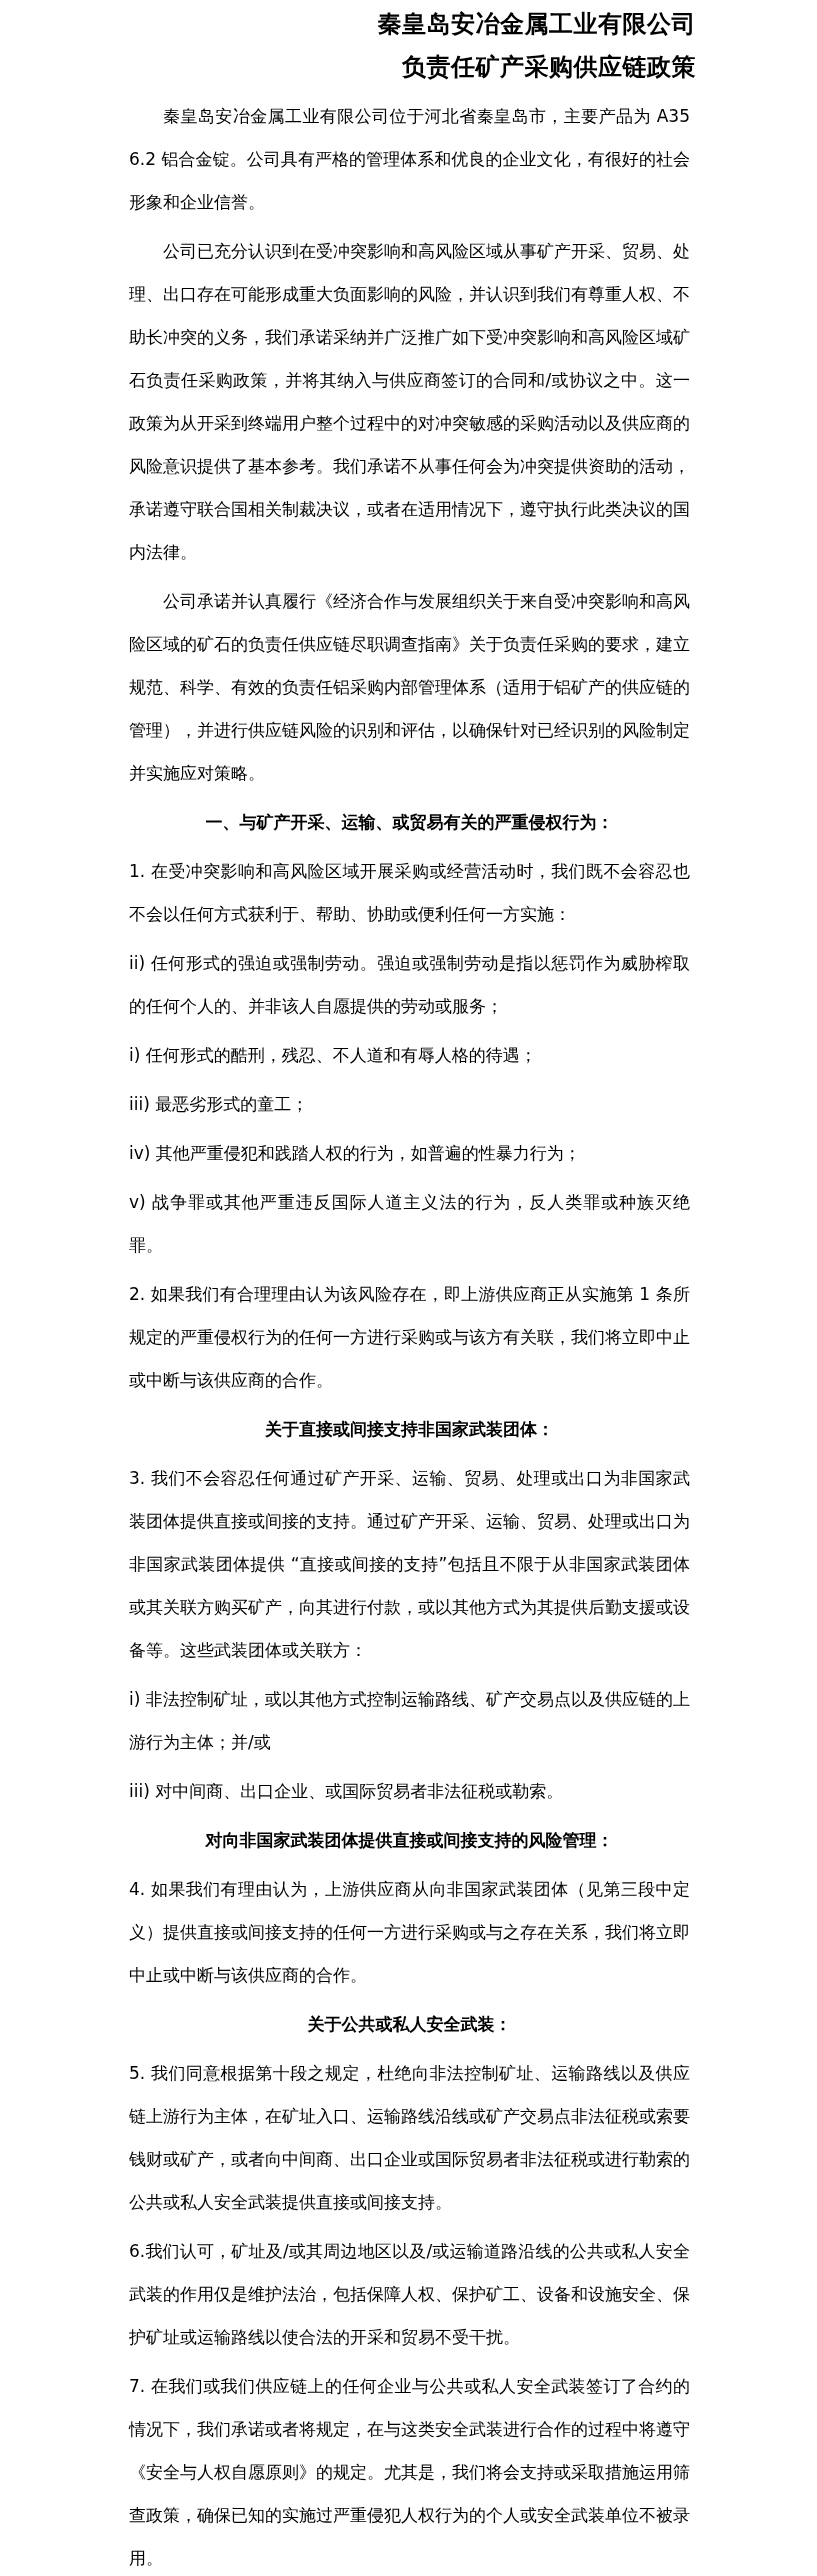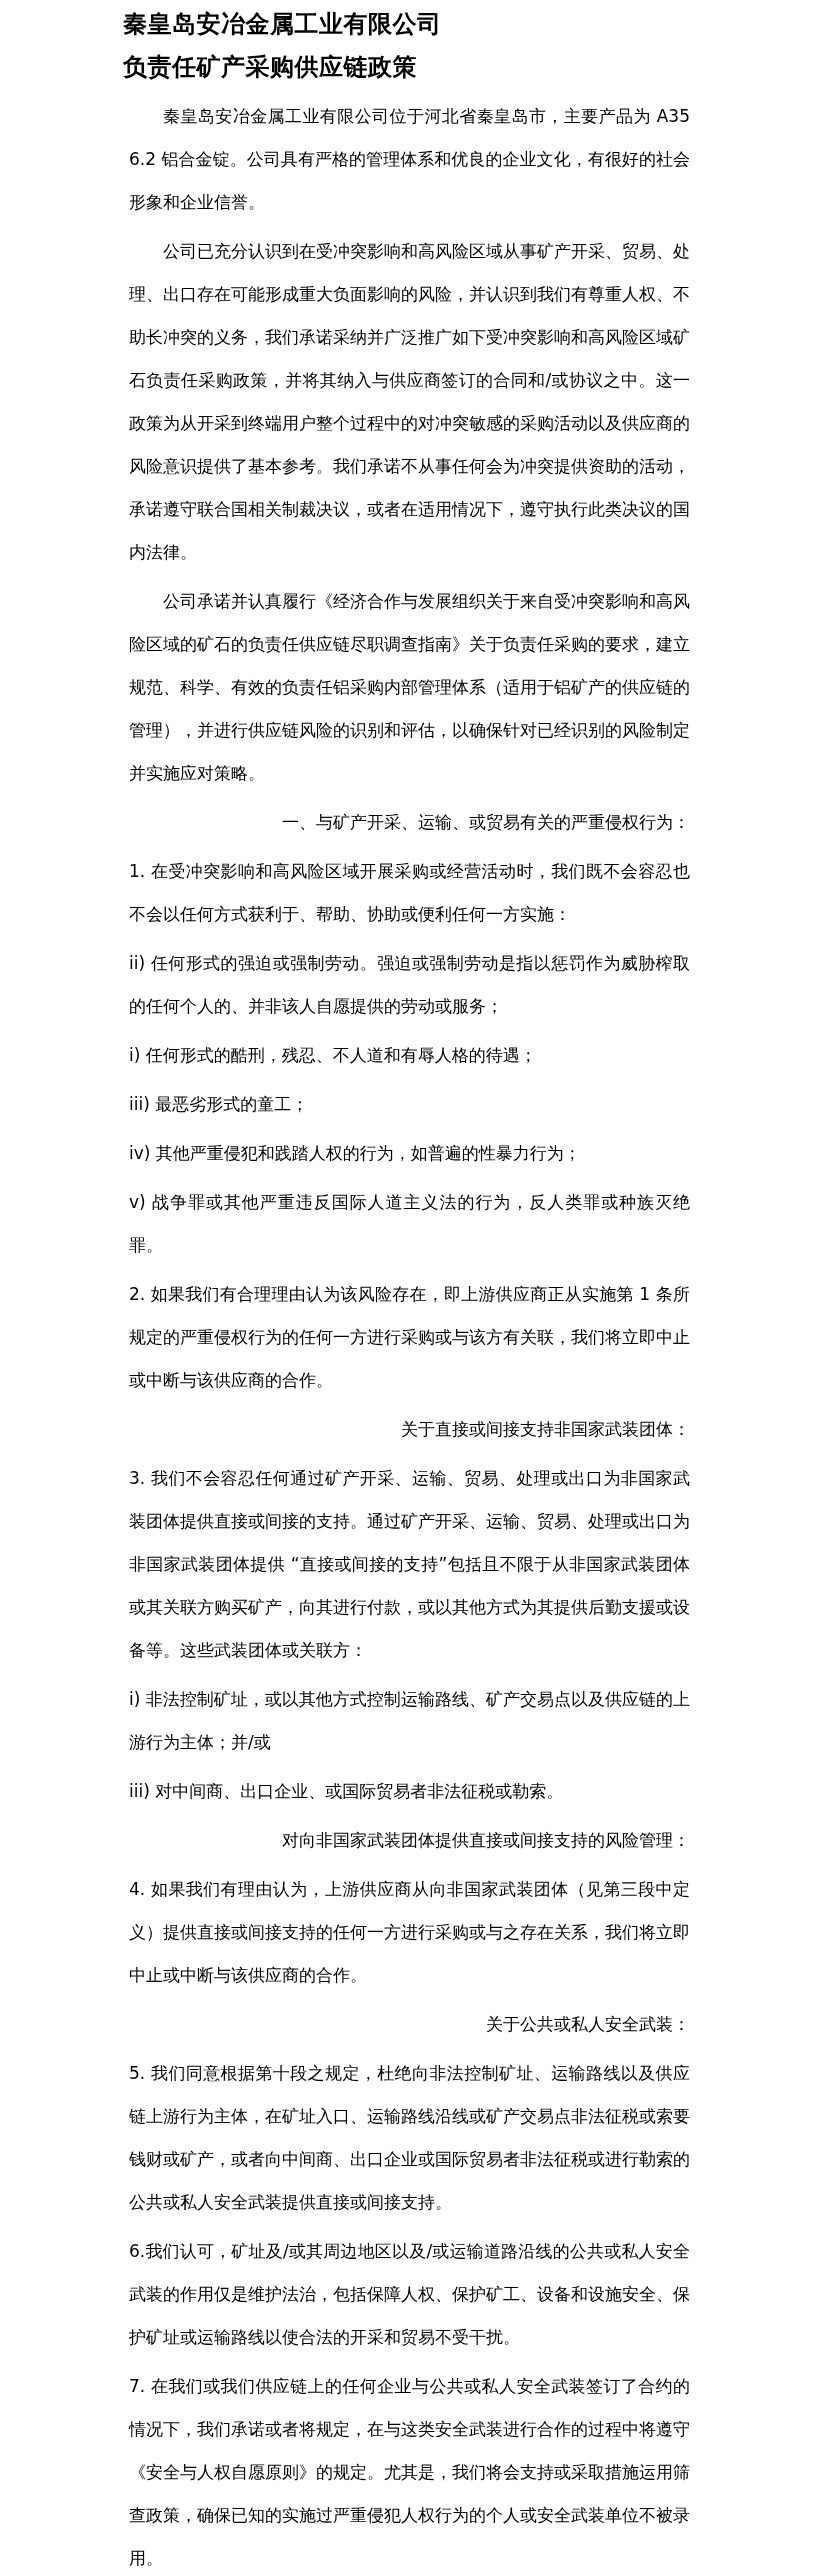--- a/index.html
+++ b/index.html
@@ -15,37 +15,37 @@
     color: #000000;
     font-family: "DejaVu Sans", "Liberation Sans", sans-serif;
     overflow: hidden;
     box-sizing: border-box;
     padding: 3.1px 122px 0 123px;
   }
   .doc-title {
     font-size: 24px;
     font-weight: bold;
     line-height: 43px;
-    text-align: left;
+    text-align: right;
     letter-spacing: 0.5px;
     white-space: nowrap;
   }
   .doc-body p {
     margin: 6px;
     font-size: 17px;
     line-height: 43px;
     text-align: justify;
     word-break: break-all;
   }
   .doc-body p.indent {
     text-indent: 2em;
   }
   .doc-body p.heading {
-    font-weight: normal;
-    text-align: right;
+    font-weight: bold;
+    text-align: center;
   }
 </style>
 </head>
 <body>
 
 <div class="page">
   <div class="doc-title">秦皇岛安冶金属工业有限公司</div>
   <div class="doc-title">负责任矿产采购供应链政策</div>
   <div class="doc-body">
       <p class="indent">秦皇岛安冶金属工业有限公司位于河北省秦皇岛市，主要产品为 A356.2 铝合金锭。公司具有严格的管理体系和优良的企业文化，有很好的社会形象和企业信誉。</p>

